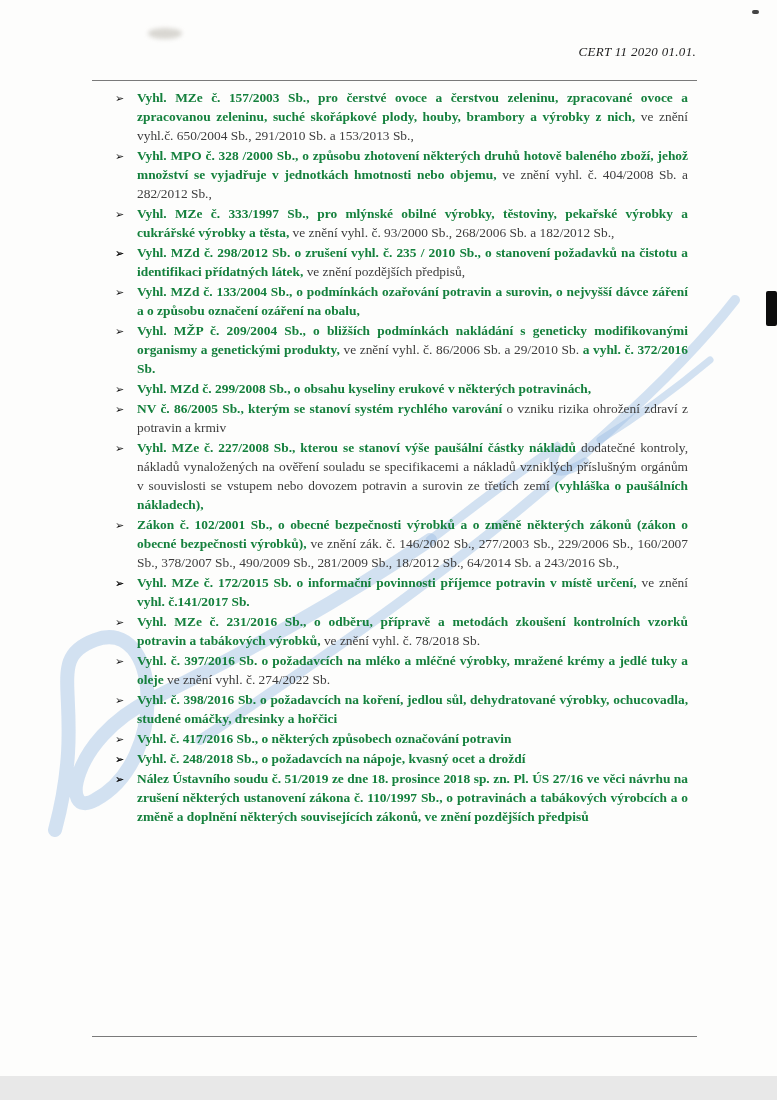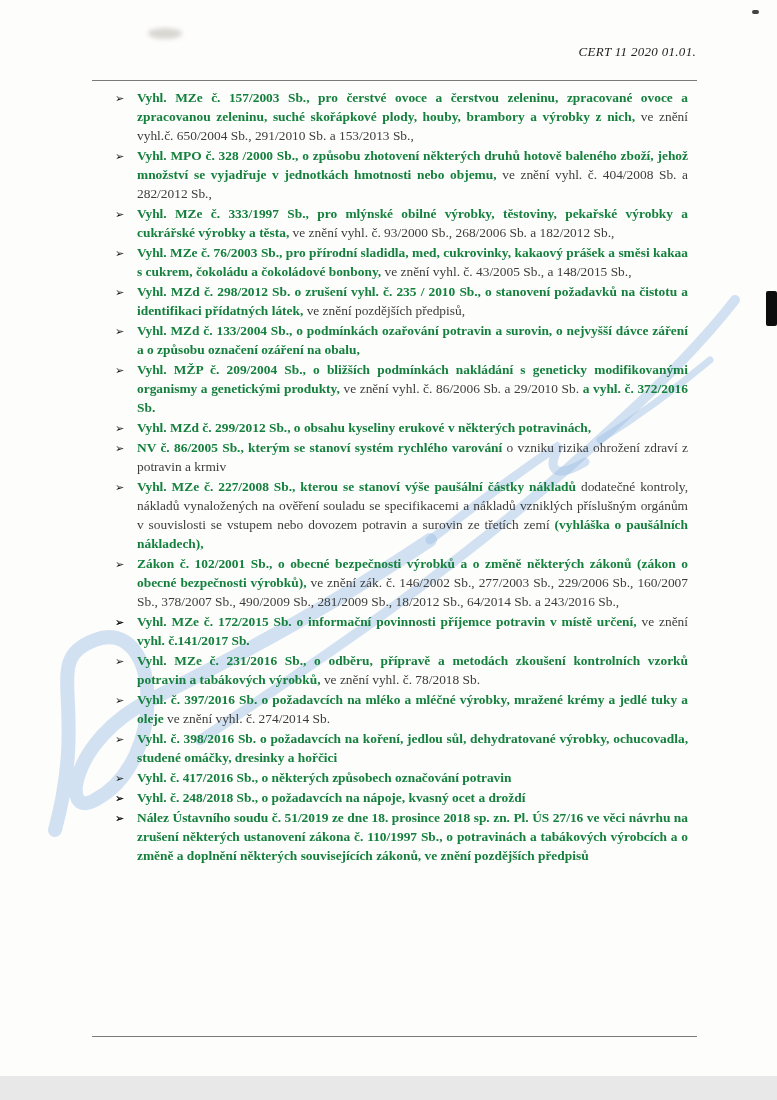--- a/index.html
+++ b/index.html
@@ -105,32 +105,32 @@
   <div class="artifact artifact-right"></div>
   <div class="artifact artifact-bottom"></div>
 
   <div class="header-code">CERT 11 2020 01.01.</div>
   <div class="rule rule-top"></div>
 
   <ul class="reg-list" id="reg-list">
       <li class="reg-item"><span class="bullet">➢</span><span><span class="b">Vyhl. MZe č. 157/2003 Sb., pro čerstvé ovoce a čerstvou zeleninu, zpracované ovoce a zpracovanou zeleninu, suché skořápkové plody, houby, brambory a výrobky z nich,</span><span class="r"> ve znění vyhl.č. 650/2004 Sb., 291/2010 Sb. a 153/2013 Sb.,</span></span></li>
       <li class="reg-item"><span class="bullet">➢</span><span><span class="b">Vyhl. MPO č. 328 /2000 Sb., o způsobu zhotovení některých druhů hotově baleného zboží, jehož množství se vyjadřuje v jednotkách hmotnosti nebo objemu,</span><span class="r"> ve znění vyhl. č. 404/2008 Sb. a 282/2012 Sb.,</span></span></li>
       <li class="reg-item"><span class="bullet">➢</span><span><span class="b">Vyhl. MZe č. 333/1997 Sb., pro mlýnské obilné výrobky, těstoviny, pekařské výrobky a cukrářské výrobky a těsta,</span><span class="r"> ve znění vyhl. č. 93/2000 Sb., 268/2006 Sb. a 182/2012 Sb.,</span></span></li>
-      <li class="reg-item"><span class="bullet">➢</span><span><span class="b">Vyhl. MZe č. 76/2003 Sb., pro přírodní sladidla, med, cukrovinky, kakaový prášek a směsi kakaa s cukrem, čokoládu a čokoládové bonbony,</span><span class="r"> ve znění vyhl. č. 43/2005 Sb., a 148/2015 Sb.,</span></span></li>
+      <li class="reg-item"><span class="bullet">➢</span></li>
       <li class="reg-item"><span class="bullet">➢</span><span><span class="b">Vyhl. MZd č. 298/2012 Sb. o zrušení vyhl. č. 235 / 2010 Sb., o stanovení požadavků na čistotu a identifikaci přídatných látek,</span><span class="r"> ve znění pozdějších předpisů,</span></span></li>
       <li class="reg-item"><span class="bullet">➢</span><span><span class="b">Vyhl. MZd č. 133/2004 Sb., o podmínkách ozařování potravin a surovin, o nejvyšší dávce záření a o způsobu označení ozáření na obalu,</span></span></li>
       <li class="reg-item"><span class="bullet">➢</span><span><span class="b">Vyhl. MŽP č. 209/2004 Sb., o bližších podmínkách nakládání s geneticky modifikovanými organismy a genetickými produkty,</span><span class="r"> ve znění vyhl. č. 86/2006 Sb. a 29/2010 Sb.</span><span class="b"> a vyhl. č. 372/2016 Sb.</span></span></li>
-      <li class="reg-item"><span class="bullet">➢</span><span><span class="b">Vyhl. MZd č. 299/2012 Sb., o obsahu kyseliny erukové v některých potravinách,</span></span></li>
+      <li class="reg-item"><span class="bullet">➢</span><span><span class="b">Vyhl. MZd č. 299/2008 Sb., o obsahu kyseliny erukové v některých potravinách,</span></span></li>
       <li class="reg-item"><span class="bullet">➢</span><span><span class="b">NV č. 86/2005 Sb., kterým se stanoví systém rychlého varování</span><span class="r"> o vzniku rizika ohrožení zdraví z potravin a krmiv</span></span></li>
       <li class="reg-item"><span class="bullet">➢</span><span><span class="b">Vyhl. MZe č. 227/2008 Sb., kterou se stanoví výše paušální částky nákladů</span><span class="r"> dodatečné kontroly, nákladů vynaložených na ověření souladu se specifikacemi a nákladů vzniklých příslušným orgánům v souvislosti se vstupem nebo dovozem potravin a surovin ze třetích zemí </span><span class="b">(vyhláška o paušálních nákladech),</span></span></li>
       <li class="reg-item"><span class="bullet">➢</span><span><span class="b">Zákon č. 102/2001 Sb., o obecné bezpečnosti výrobků a o změně některých zákonů (zákon o obecné bezpečnosti výrobků),</span><span class="r"> ve znění zák. č. 146/2002 Sb., 277/2003 Sb., 229/2006 Sb., 160/2007 Sb., 378/2007 Sb., 490/2009 Sb., 281/2009 Sb., 18/2012 Sb., 64/2014 Sb. a 243/2016 Sb.,</span></span></li>
       <li class="reg-item"><span class="bullet">➢</span></li>
       <li class="reg-item"><span class="bullet">➢</span><span><span class="b">Vyhl. MZe č. 172/2015 Sb. o informační povinnosti příjemce potravin v místě určení,</span><span class="r"> ve znění </span><span class="b">vyhl. č.141/2017 Sb.</span></span></li>
       <li class="reg-item"><span class="bullet">➢</span><span><span class="b">Vyhl. MZe č. 231/2016 Sb., o odběru, přípravě a metodách zkoušení kontrolních vzorků potravin a tabákových výrobků,</span><span class="r"> ve znění vyhl. č. 78/2018 Sb.</span></span></li>
-      <li class="reg-item"><span class="bullet">➢</span><span><span class="b">Vyhl. č. 397/2016 Sb. o požadavcích na mléko a mléčné výrobky, mražené krémy a jedlé tuky a oleje</span><span class="r"> ve znění vyhl. č. 274/2014 Sb.</span></span></li>
+      <li class="reg-item"><span class="bullet">➢</span><span><span class="b">Vyhl. č. 397/2016 Sb. o požadavcích na mléko a mléčné výrobky, mražené krémy a jedlé tuky a oleje</span><span class="r"> ve znění vyhl. č. 274/2022 Sb.</span></span></li>
       <li class="reg-item"><span class="bullet">➢</span><span><span class="b">Vyhl. č. 398/2016 Sb. o požadavcích na koření, jedlou sůl, dehydratované výrobky, ochucovadla, studené omáčky, dresinky a hořčici</span></span></li>
       <li class="reg-item"><span class="bullet">➢</span><span><span class="b">Vyhl. č. 417/2016 Sb., o některých způsobech označování potravin</span></span></li>
       <li class="reg-item"><span class="bullet">➢</span></li>
       <li class="reg-item"><span class="bullet">➢</span><span><span class="b">Vyhl. č. 248/2018 Sb., o požadavcích na nápoje, kvasný ocet a droždí</span></span></li>
       <li class="reg-item"><span class="bullet">➢</span></li>
       <li class="reg-item"><span class="bullet">➢</span><span><span class="b">Nález Ústavního soudu č. 51/2019 ze dne 18. prosince 2018 sp. zn. Pl. ÚS 27/16 ve věci návrhu na zrušení některých ustanovení zákona č. 110/1997 Sb., o potravinách a tabákových výrobcích a o změně a doplnění některých souvisejících zákonů, ve znění pozdějších předpisů</span></span></li>
     </ul>
 
   <div class="rule rule-bottom"></div>
 

